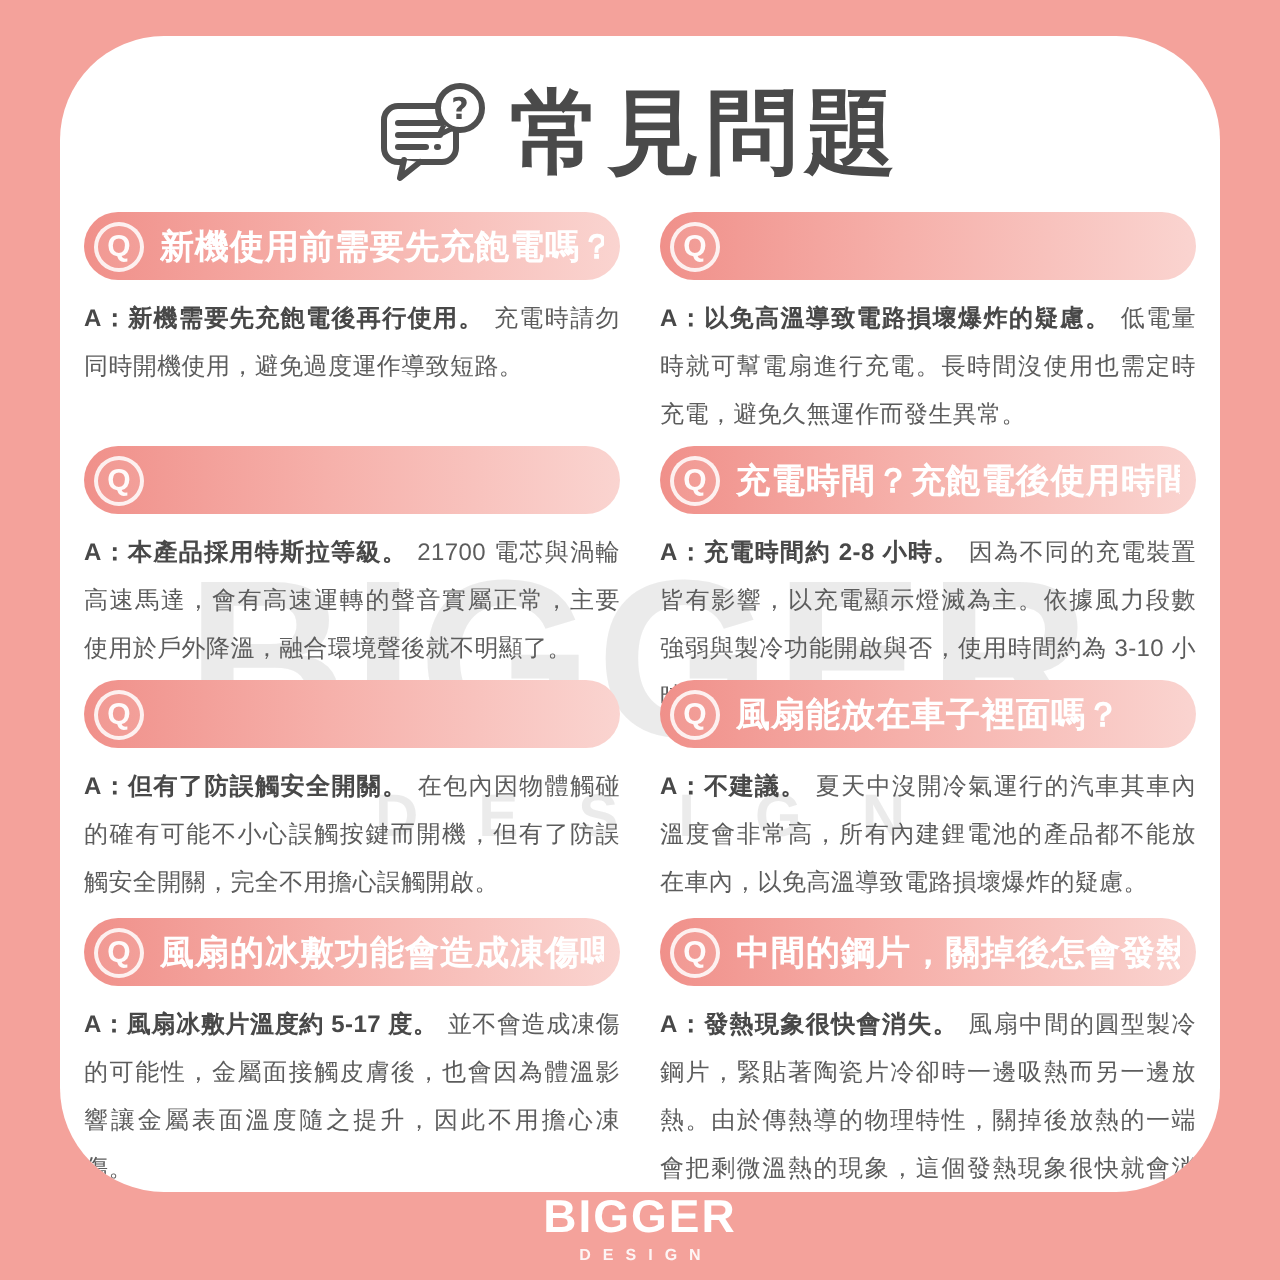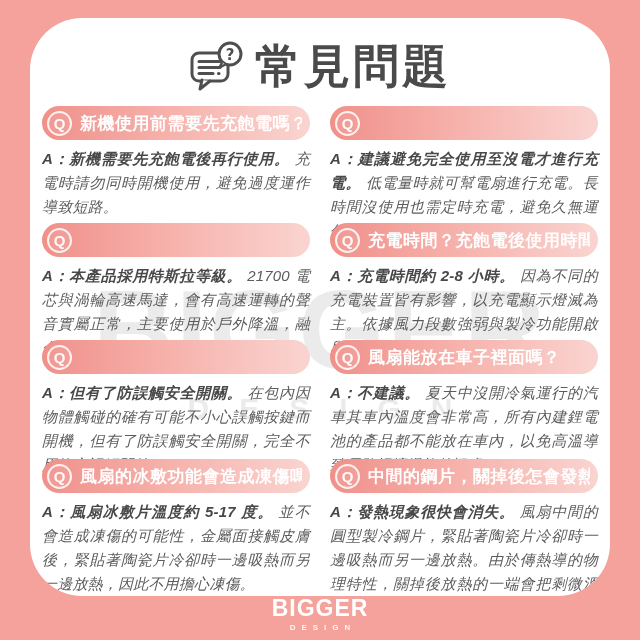--- a/index.html
+++ b/index.html
@@ -35,21 +35,21 @@
     background: linear-gradient(90deg, #F0908A 0%, #F6B0AA 45%, #FAD4D0 100%);
     display: flex; align-items: center; padding: 0 8px 0 5px; margin-bottom: 7px;
   }
   .qbadge {
     flex: none; width: 25px; height: 25px; border-radius: 50%; box-sizing: border-box;
     border: 2px solid rgba(255,255,255,.85); background: rgba(255,255,255,.08);
     color: rgba(255,255,255,.95); font-weight: 800; font-size: 15px;
     display: flex; align-items: center; justify-content: center; margin-right: 8px;
   }
   .qtext { color: #FFFFFF; font-weight: 700; font-size: 17px; letter-spacing: .5px; white-space: nowrap; overflow: hidden; text-align: right; }
-  .answer { margin: 0; font-size: 15px; line-height: 24px; color: #5C5C5C; letter-spacing: .2px; text-align: justify; font-style: italic; }
+  .answer { margin: 0; font-size: 12px; line-height: 24px; color: #5C5C5C; letter-spacing: .2px; text-align: justify; }
   .answer .lead { font-weight: 700; color: #484848; margin-right: 5px; }
 
   .footer { position: absolute; left: 0; right: 0; bottom: 8px; text-align: center; color: #FFFFFF; z-index: 2; }
   .brand { font-size: 23px; font-weight: 800; letter-spacing: 1px; line-height: 1; }
   .brand-sub { font-size: 8px; font-weight: 700; letter-spacing: 6px; text-indent: 6px; margin-top: 3px; opacity: .9; }
 </style>
 </head>
 <body>
 
 <div class="canvas">
@@ -85,21 +85,21 @@
           <span class="qbadge">Q</span>
           <span class="qtext">新機使用前需要先充飽電嗎？</span>
         </div>
         <p class="answer"><span class="lead">A：新機需要先充飽電後再行使用。</span><span>充電時請勿同時開機使用，避免過度運作導致短路。</span></p>
       </section>
 
       <section class="qa">
         <div class="pill">
           <span class="qbadge">Q</span>
         </div>
-        <p class="answer"><span class="lead">A：建議避免完全使用至沒電才進行充電。</span><span>低電量時就可幫電扇進行充電。長時間沒使用也需定時充電，避免久無運作而發生異常。</span></p>
+        <p class="answer"><span class="lead">A：以免高溫導致電路損壞爆炸的疑慮。</span><span>低電量時就可幫電扇進行充電。長時間沒使用也需定時充電，避免久無運作而發生異常。</span></p>
       </section>
 
       <section class="qa">
         <div class="pill">
           <span class="qbadge">Q</span>
         </div>
         <p class="answer"><span class="lead">A：本產品採用特斯拉等級。</span><span>21700 電芯與渦輪高速馬達，會有高速運轉的聲音實屬正常，主要使用於戶外降溫，融合環境聲後就不明顯了。</span></p>
       </section>
 
       <section class="qa">
@@ -123,21 +123,21 @@
           <span class="qtext">風扇能放在車子裡面嗎？</span>
         </div>
         <p class="answer"><span class="lead">A：不建議。</span><span>夏天中沒開冷氣運行的汽車其車內溫度會非常高，所有內建鋰電池的產品都不能放在車內，以免高溫導致電路損壞爆炸的疑慮。</span></p>
       </section>
 
       <section class="qa">
         <div class="pill">
           <span class="qbadge">Q</span>
           <span class="qtext">風扇的冰敷功能會造成凍傷嗎？</span>
         </div>
-        <p class="answer"><span class="lead">A：風扇冰敷片溫度約 5-17 度。</span><span>並不會造成凍傷的可能性，金屬面接觸皮膚後，緊貼著陶瓷片冷卻時一邊吸熱而另一邊放熱，因此不用擔心凍傷。</span></p>
+        <p class="answer"><span class="lead">A：風扇冰敷片溫度約 5-17 度。</span><span>並不會造成凍傷的可能性，金屬面接觸皮膚後，也會因為體溫影響讓金屬表面溫度隨之提升，因此不用擔心凍傷。</span></p>
       </section>
 
       <section class="qa">
         <div class="pill">
           <span class="qbadge">Q</span>
           <span class="qtext">中間的鋼片，關掉後怎會發熱？</span>
         </div>
         <p class="answer"><span class="lead">A：發熱現象很快會消失。</span><span>風扇中間的圓型製冷鋼片，緊貼著陶瓷片冷卻時一邊吸熱而另一邊放熱。由於傳熱導的物理特性，關掉後放熱的一端會把剩微溫熱的現象，這個發熱現象很快就會消失。</span></p>
       </section>
 

